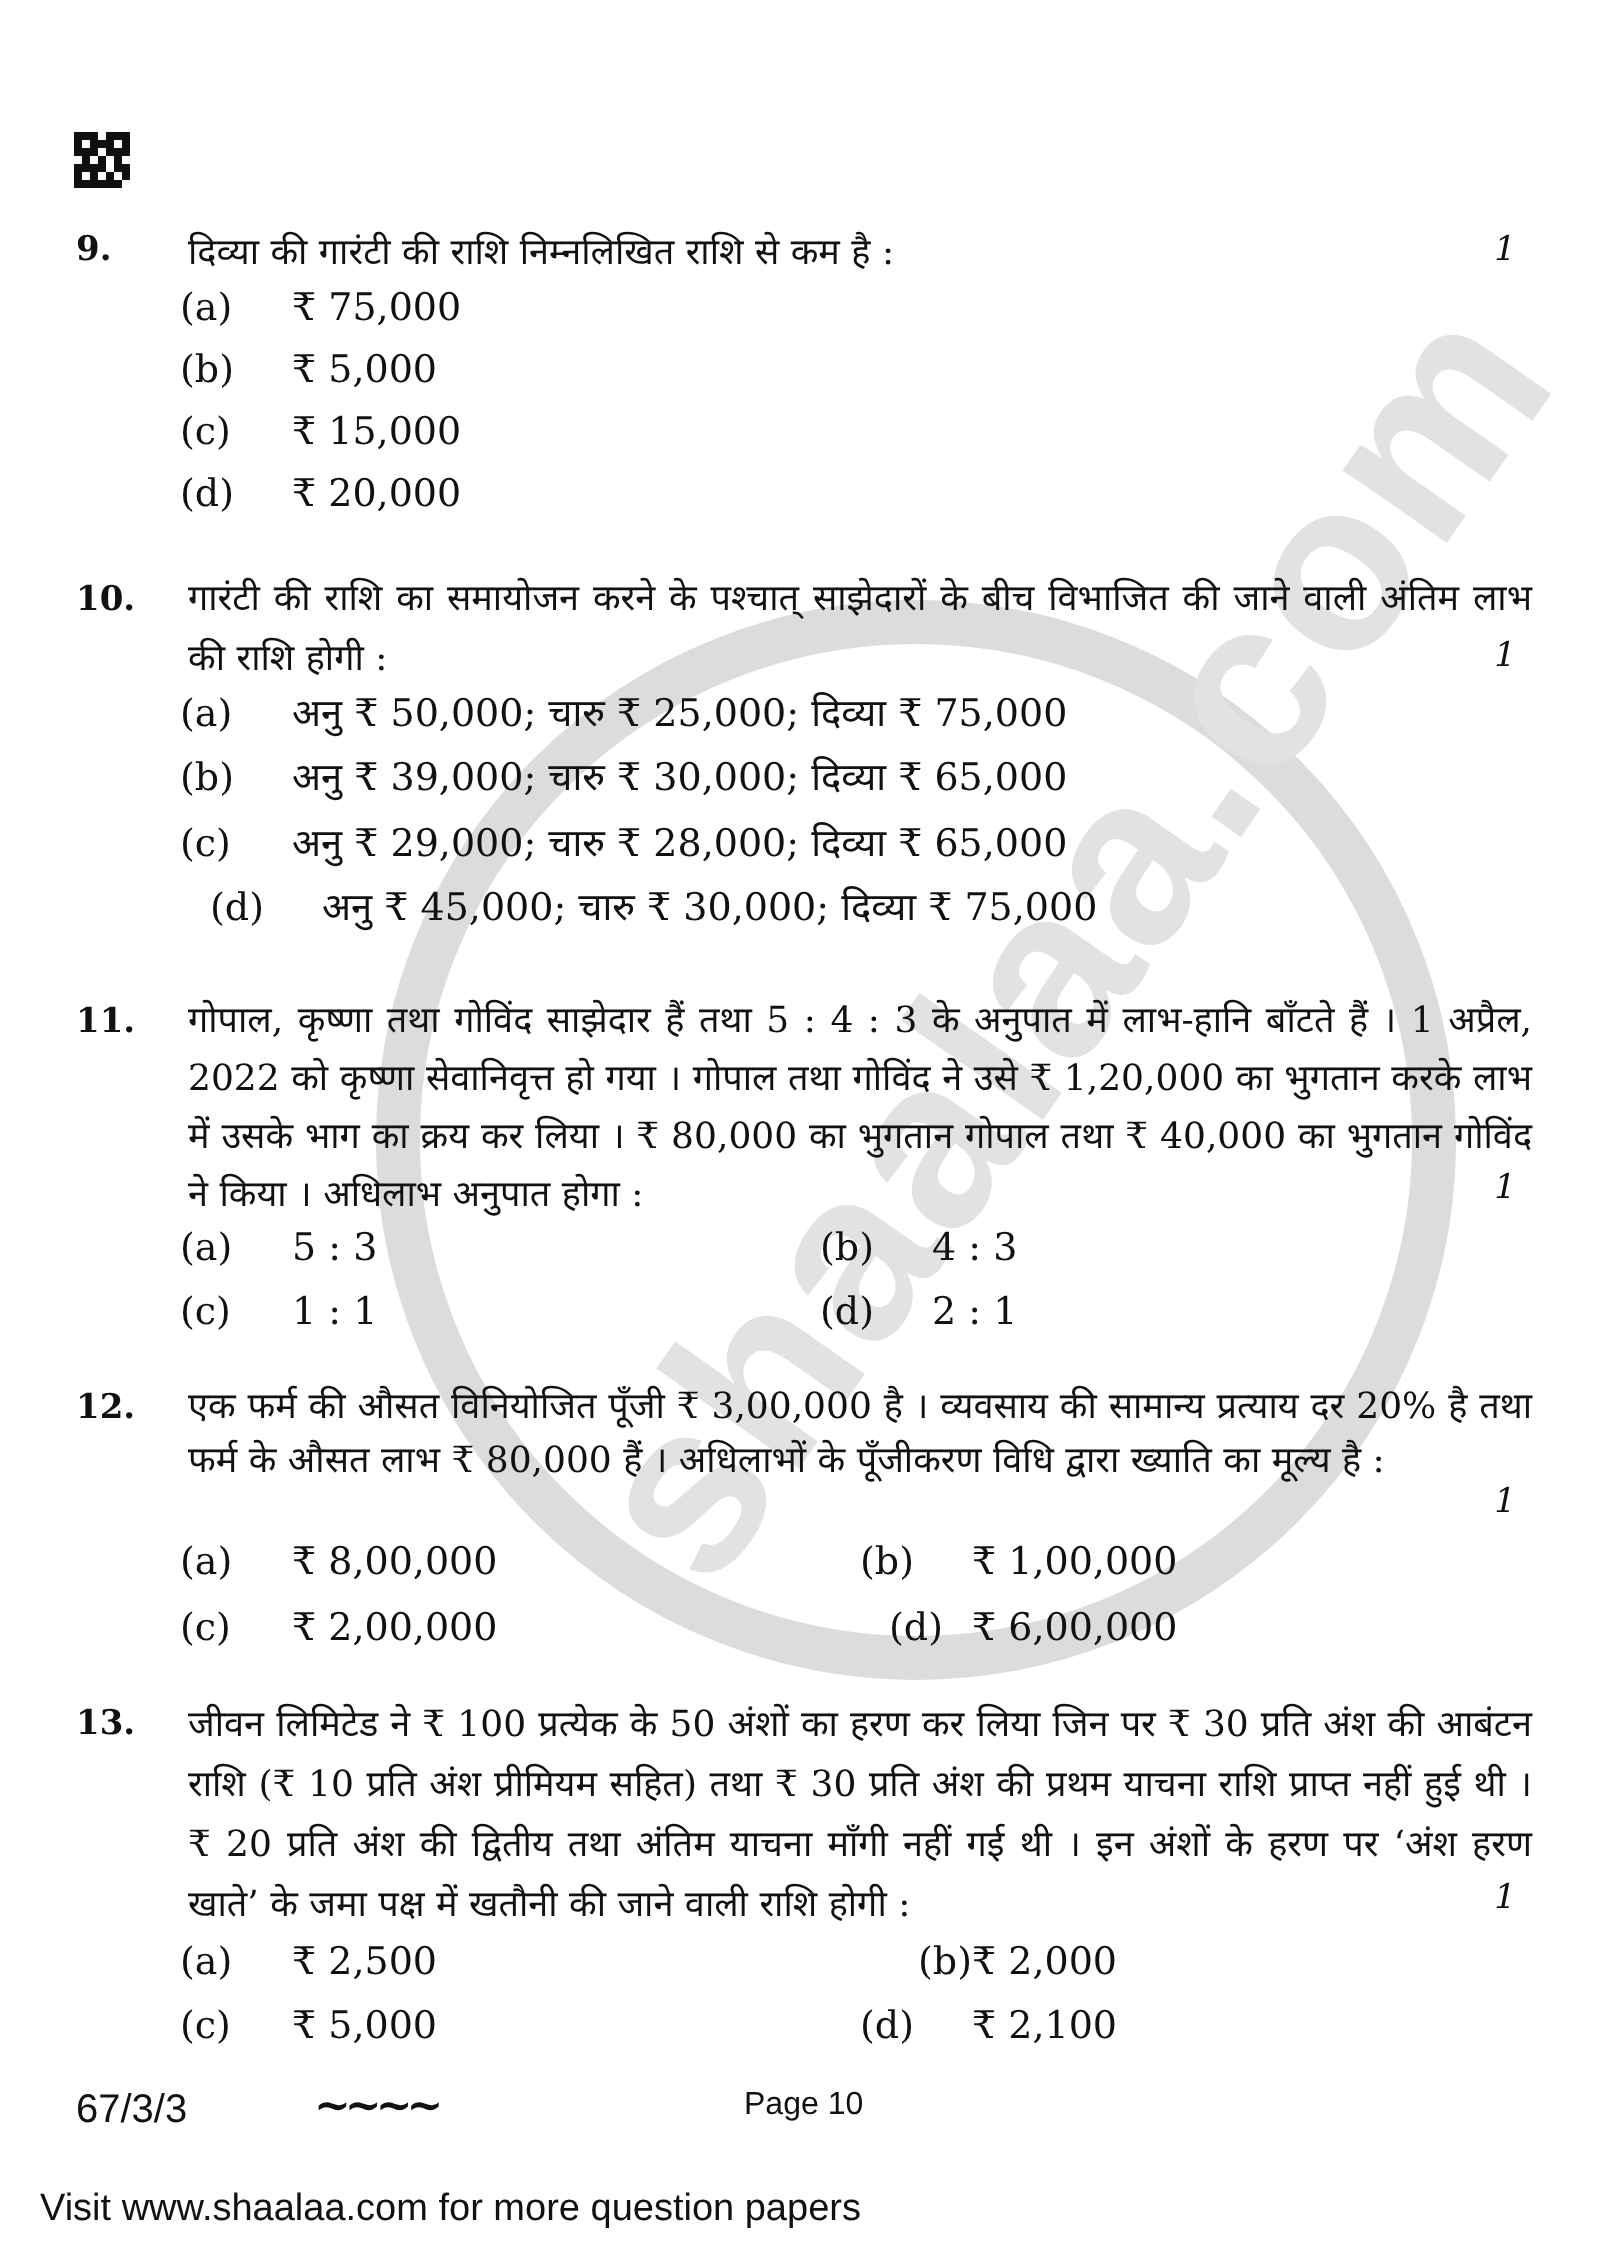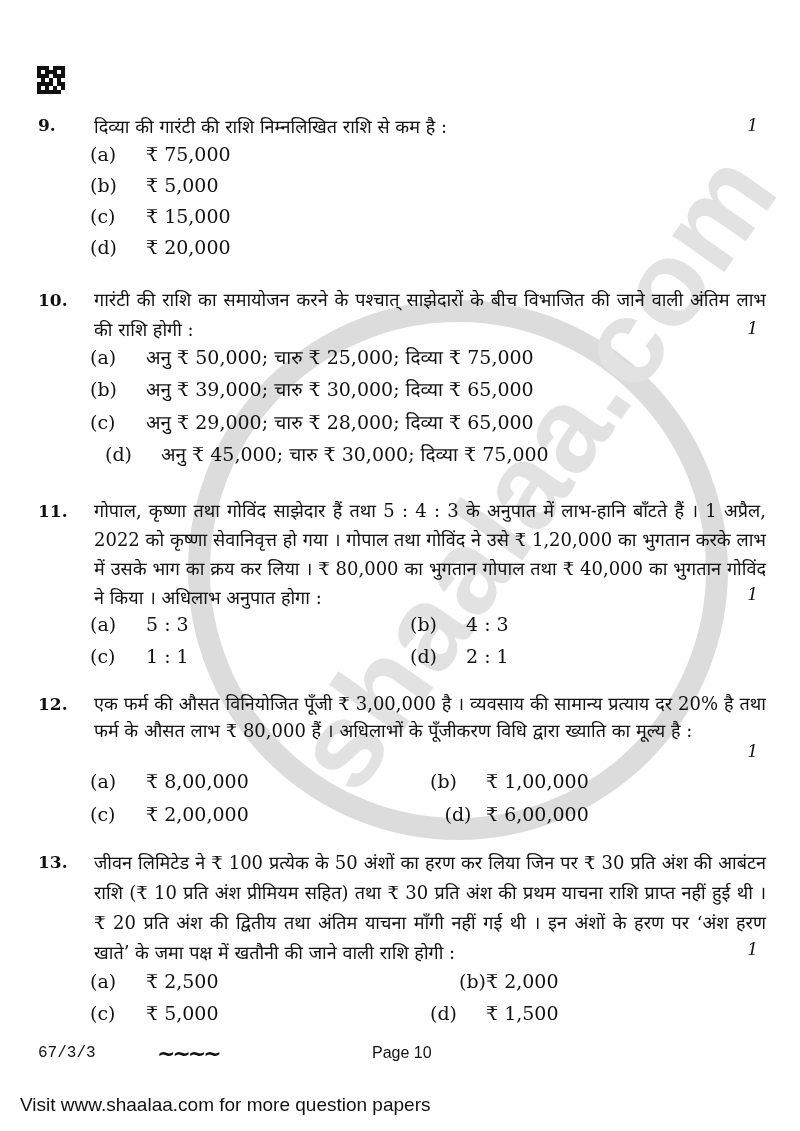--- a/index.html
+++ b/index.html
@@ -38,21 +38,21 @@
     position: absolute; left: 56px; width: 672px; font-size: 18px; line-height: 30px;
     text-align: justify;
   }
   .q-mark {
     position: absolute; right: 20px; font-style: italic; font-size: 17px;
   }
   .opt {
     position: absolute; font-size: 19px; line-height: 22px; white-space: nowrap;
   }
   .opt-label { display: inline-block; width: 56px; }
-  .footer-code { position: absolute; left: 38px; top: 1044px; font-size: 16px; font-family: Liberation Mono, monospace; }
+  .footer-code { position: absolute; left: 38px; top: 1044px; font-size: 20px; font-family: Liberation Sans, sans-serif; }
   .footer-tilde { position: absolute; left: 157px; top: 1040px; font-size: 22px; font-weight: 700; letter-spacing: -3px; }
   .footer-page { position: absolute; left: 372px; top: 1044px; font-size: 16px; font-family: "Liberation Sans", sans-serif; }
   .visit { position: absolute; left: 20px; top: 1094px; font-size: 19px; font-family: "Liberation Sans", sans-serif; color: #111; }
 </style>
 </head>
 <body>
 
 <div class="watermark"></div>
 <div class="watermark-text">shaalaa.com</div>
 
@@ -151,19 +151,19 @@
   <div class="opt" style="left:430px; top:803px;text-align:center;"><span class="opt-label">(d)</span><span>₹ 6,00,000</span></div>
 
   <div class="q" style="top:848px;">
     <span class="q-num" style="top:4px;">13.</span>
     <div class="q-text" style="top:0; line-height:30px;">जीवन लिमिटेड ने ₹ 100 प्रत्येक के 50 अंशों का हरण कर लिया जिन पर ₹ 30 प्रति अंश की आबंटन राशि (₹ 10 प्रति अंश प्रीमियम सहित) तथा ₹ 30 प्रति अंश की प्रथम याचना राशि प्राप्त नहीं हुई थी । ₹ 20 प्रति अंश की द्वितीय तथा अंतिम याचना माँगी नहीं गई थी । इन अंशों के हरण पर ‘अंश हरण खाते’ के जमा पक्ष में खतौनी की जाने वाली राशि होगी :</div>
     <span class="q-mark" style="top:91px;">1</span>
   </div>
   <div class="opt" style="left:90px; top:970px;"><span class="opt-label">(a)</span><span>₹ 2,500</span></div>
   <div class="opt" style="left:430px; top:970px;text-align:right;"><span class="opt-label">(b)</span><span>₹ 2,000</span></div>
   <div class="opt" style="left:90px; top:1002px;"><span class="opt-label">(c)</span><span>₹ 5,000</span></div>
-  <div class="opt" style="left:430px; top:1002px;"><span class="opt-label">(d)</span><span>₹ 1,500</span></div>
+  <div class="opt" style="left:430px; top:1002px;"><span class="opt-label">(d)</span><span>₹ 2,100</span></div>
 
   <div class="footer-code">67/3/3</div>
   <div class="footer-tilde">~~~~</div>
   <div class="footer-page">Page 10</div>
   <div class="visit">Visit www.shaalaa.com for more question papers</div>
 </div>
 
 </body></html>

